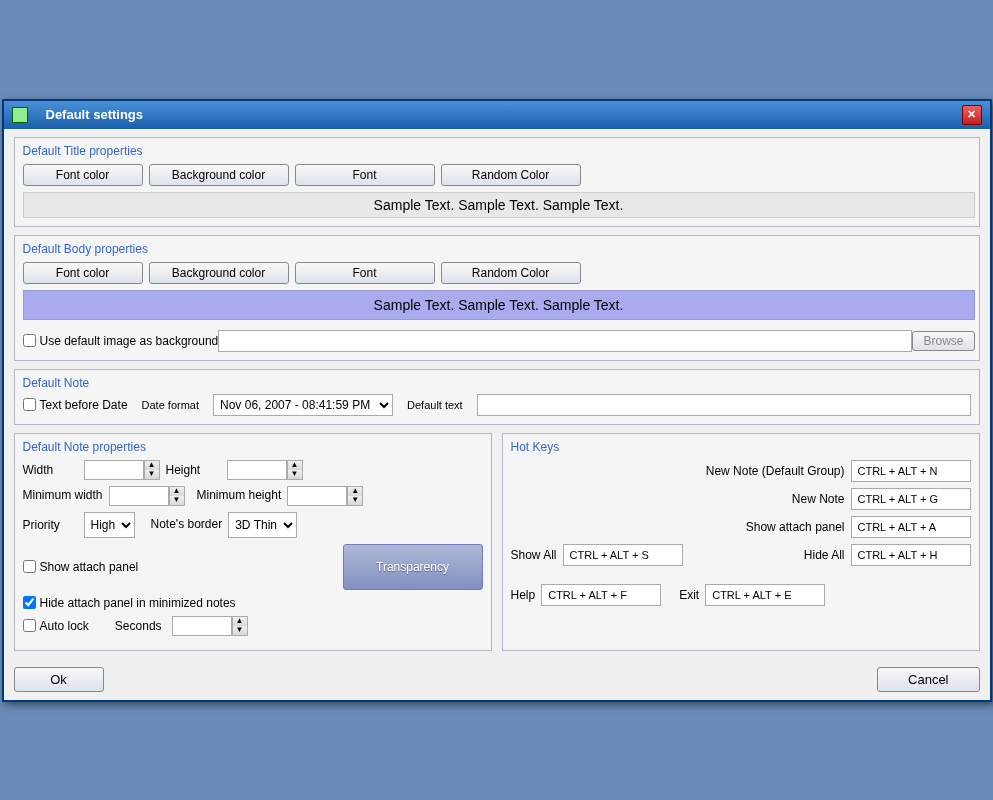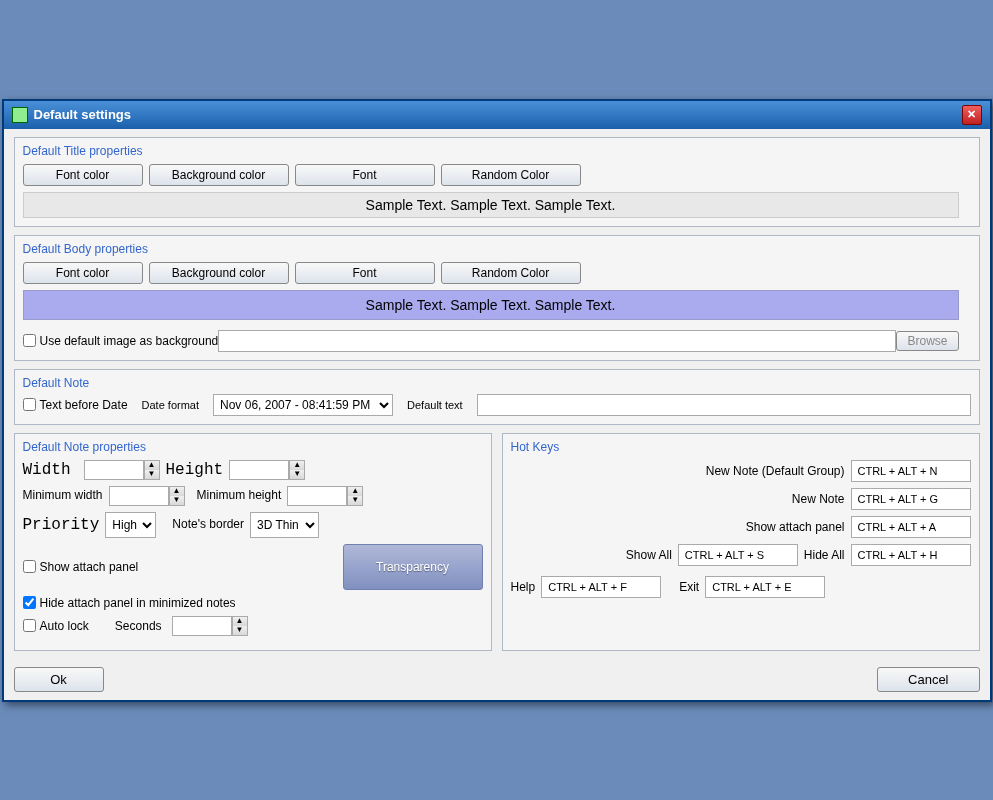--- a/index.html
+++ b/index.html
@@ -24,21 +24,21 @@
       color: white;
       padding: 4px 8px;
       display: flex;
       align-items: center;
       justify-content: space-between;
       height: 28px;
     }
     .title-bar-left {
       display: flex;
       align-items: center;
-      gap: 6px;
+      gap: 18px;
     }
     .title-bar-icon {
       width: 16px;
       height: 16px;
       background: #90ee90;
       border: 1px solid #006600;
     }
     .title-bar-text {
       font-size: 13px;
       font-weight: bold;
@@ -56,21 +56,21 @@
       align-items: center;
       justify-content: center;
       border-radius: 2px;
     }
     .dialog-content {
       padding: 8px 10px 10px 10px;
     }
     .section {
       border: 1px solid #b0b8c8;
       margin-bottom: 8px;
-      padding: 6px 20px 8px 8px;
+      padding: 6px 4px 8px 8px;
       background: #f5f5f5;
       position: relative;
     }
     .section-title {
       color: #3366cc;
       font-size: 12px;
       font-weight: normal;
       margin-bottom: 6px;
     }
     .btn-row {
@@ -202,23 +202,22 @@
       background: #f5f5f5;
       height: 100%;
     }
     .field-row {
       display: flex;
       align-items: center;
       gap: 6px;
       margin-bottom: 6px;
     }
     .field-label {
-      font-size: 16px;
+      font-size: 12px;
       min-width: 55px;
-      font-family: Liberation Mono, monospace;
     }
     .number-input {
       width: 60px;
       height: 20px;
       border: 1px solid #aaa;
       background: white;
       padding: 2px 4px;
       font-size: 12px;
       text-align: right;
     }
@@ -474,21 +473,21 @@
           <div class="hotkey-row">
             <span class="hotkey-label">New Note</span>
             <div class="hotkey-box">CTRL + ALT + G</div>
           </div>
 
           <div class="hotkey-row">
             <span class="hotkey-label">Show attach panel</span>
             <div class="hotkey-box">CTRL + ALT + A</div>
           </div>
 
-          <div class="hotkey-row-split" style="justify-content:flex-end;margin-bottom:10px;">
+          <div class="hotkey-row-split" style="justify-content:space-between;margin-bottom:18px;">
             <div class="hotkey-split-item">
               <span class="hotkey-label">Show All</span>
               <div class="hotkey-box">CTRL + ALT + S</div>
             </div>
             <div class="hotkey-split-item">
               <span class="hotkey-label">Hide All</span>
               <div class="hotkey-box">CTRL + ALT + H</div>
             </div>
           </div>
 

